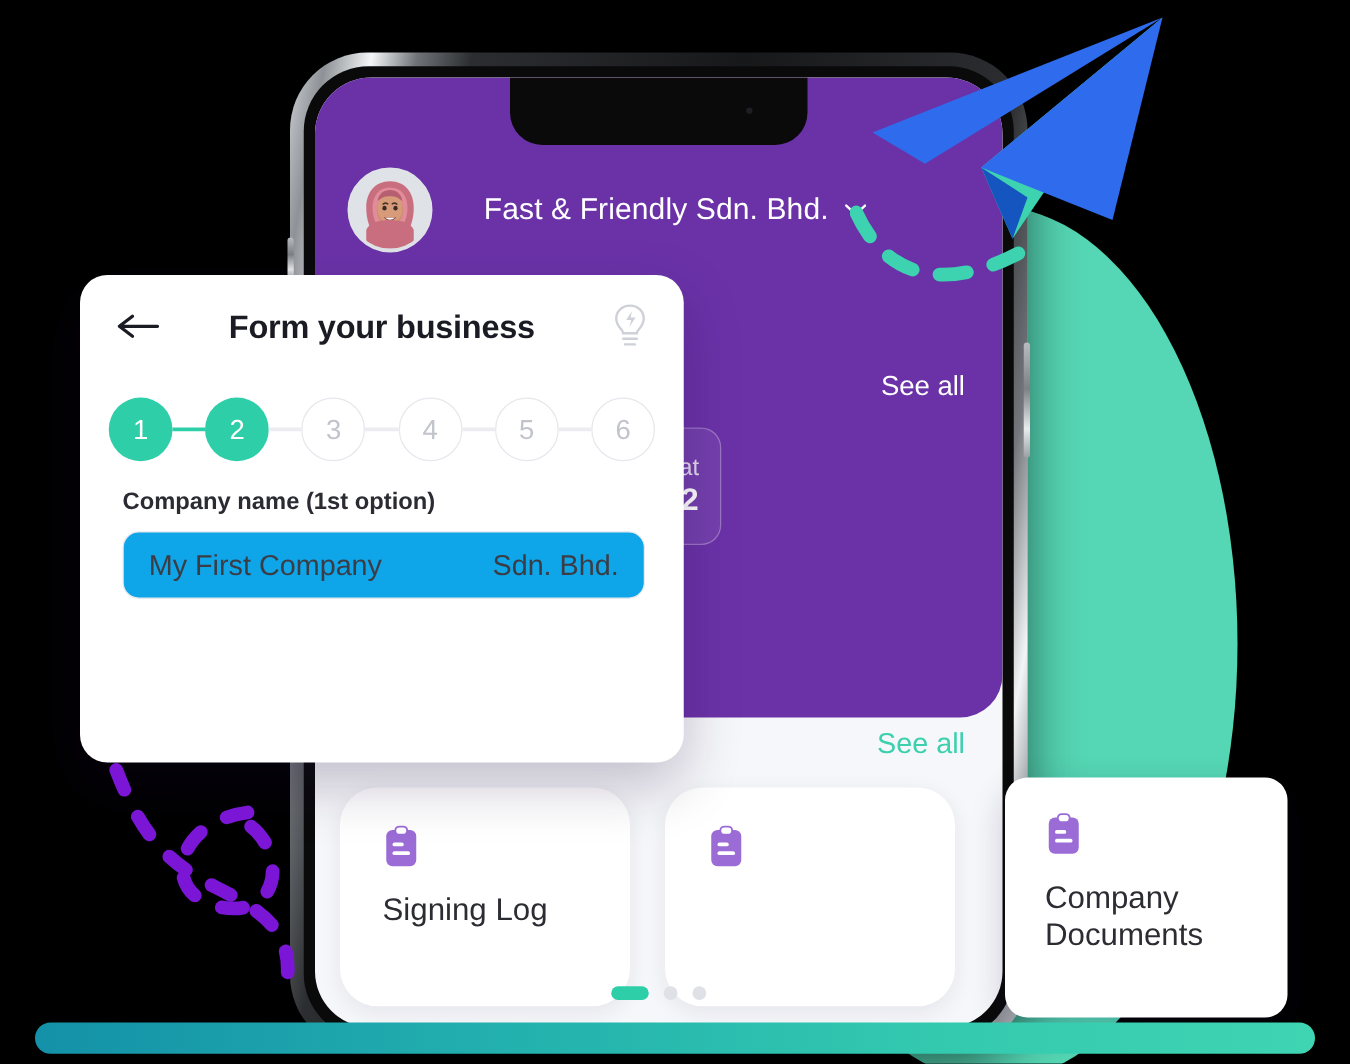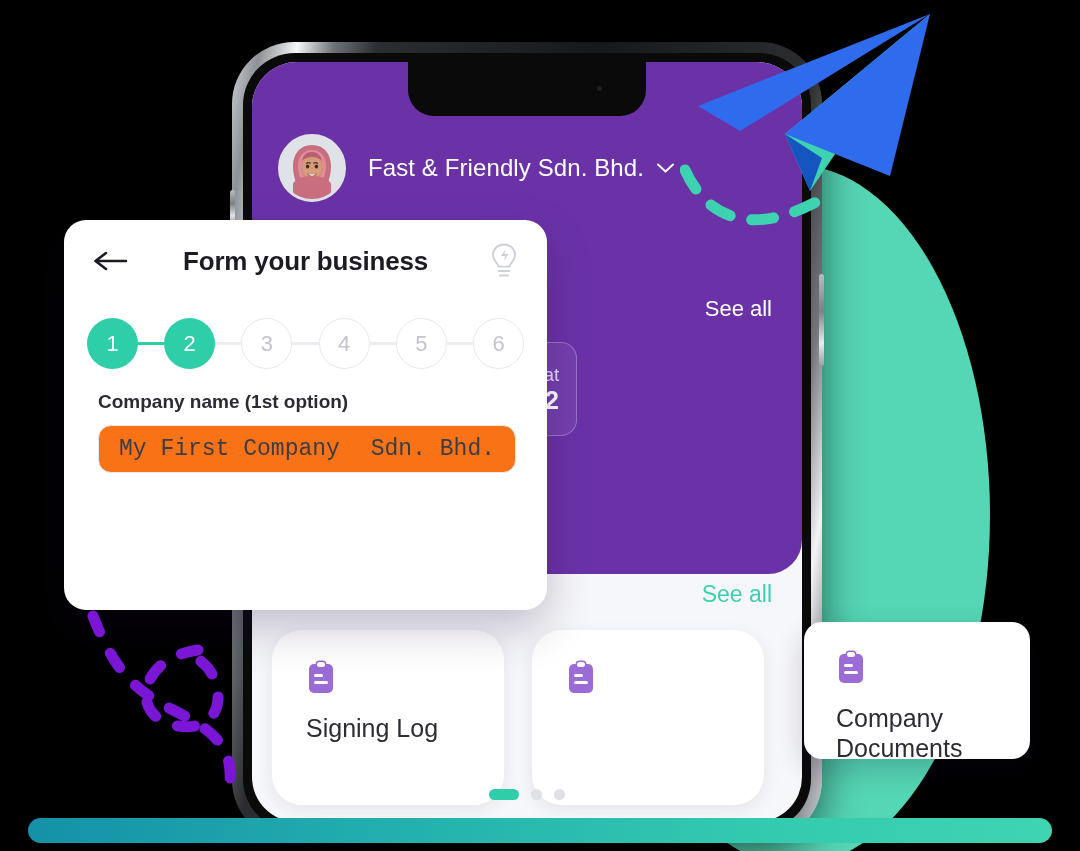--- a/index.html
+++ b/index.html
@@ -45,21 +45,21 @@
   .btn-mute{left:-2px;top:148px;height:34px;}
   .btn-volup{left:-2px;top:206px;height:62px;}
   .btn-voldn{left:-2px;top:284px;height:62px;}
   .btn-power{right:-2px;top:232px;height:92px;}
 
   
   .app-header{
     position:absolute;left:0;top:0;right:0;height:512px;background:#6B32A8;
     border-bottom-left-radius:34px;border-bottom-right-radius:34px;z-index:5;
   }
-  .topbar{position:absolute;left:0;top:70px;right:0;height:72px;display:flex;align-items:center;padding:0 26px;}
+  .topbar{position:absolute;left:0;top:70px;right:0;height:72px;display:flex;align-items:center;padding:0 26px;gap:19px;}
   .avatar{
     width:62px;height:62px;border-radius:50%;flex:none;overflow:hidden;
     background:#dfe2e6;position:relative;border:3px solid #dfe2e6;
   }
   .avatar svg{display:block;width:100%;height:100%;}
   .company{
     margin-left:22px;color:#fff;font-size:24px;letter-spacing:.1px;
     display:flex;align-items:center;gap:13px;font-weight:400;
   }
   .caret{width:17px;height:10px;flex:none;}
@@ -117,30 +117,30 @@
     display:flex;align-items:center;justify-content:center;
     font-size:22px;box-sizing:border-box;
   }
   .step.done{background:#2ECFA8;color:#fff;}
   .step.todo{background:#fff;border:1.6px solid #e7e8ed;color:#c2c4cc;}
   .bar{height:3px;flex:1 1 auto;background:#ececf1;}
   .bar.on{background:#2ECFA8;}
   .fc-h2{margin:46px 0 0 34px;font-size:27px;font-weight:700;color:#1b1b23;letter-spacing:-.3px;}
   .fc-label{margin:22px 0 8px 34px;font-size:19px;font-weight:700;color:#2b2b33;}
   .fc-input{
-    margin:12px 0 0 34px;width:418px;height:48px;box-sizing:border-box;
-    border:1.4px solid #e8e9ee;border-radius:13px;background:#f97316;
-    display:flex;align-items:center;justify-content:space-between;padding:0 20px;font-family:Liberation Mono, monospace;
+    margin:12px 0 0 34px;width:418px;height:54px;box-sizing:border-box;
+    border:1.4px solid #e8e9ee;border-radius:13px;background:#0ea5e9;
+    display:flex;align-items:center;justify-content:space-between;padding:0 20px;
   }
   .fc-input .val{font-size:23px;color:#3c3c45;}
   .fc-input .suffix{font-size:23px;color:#3c3c45;}
 
   
   .docs-card{
-    position:absolute;left:804px;top:622px;width:226px;height:137px;
+    position:absolute;left:804px;top:622px;width:226px;height:192px;
     background:#fff;border-radius:18px;z-index:35;
     box-shadow:0 10px 28px rgba(20,10,50,.20);
     padding:28px 0 0 32px;box-sizing:border-box;
   }
 
   
   .plane{position:absolute;left:690px;top:6px;width:250px;height:190px;z-index:38;}
   .trail-teal{position:absolute;left:680px;top:155px;width:150px;height:85px;z-index:37;}
   .trail-purple{position:absolute;left:78px;top:598px;width:210px;height:232px;z-index:37;}
 

